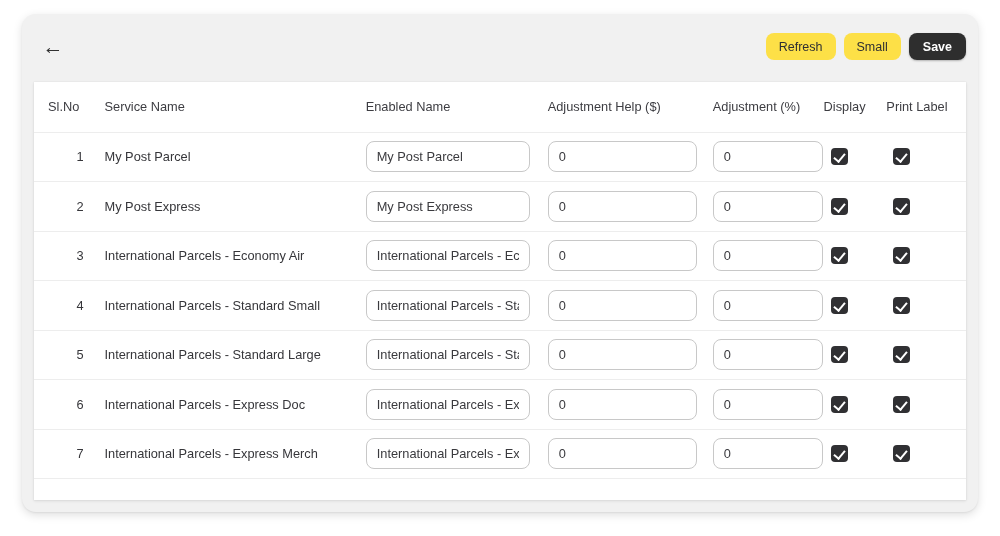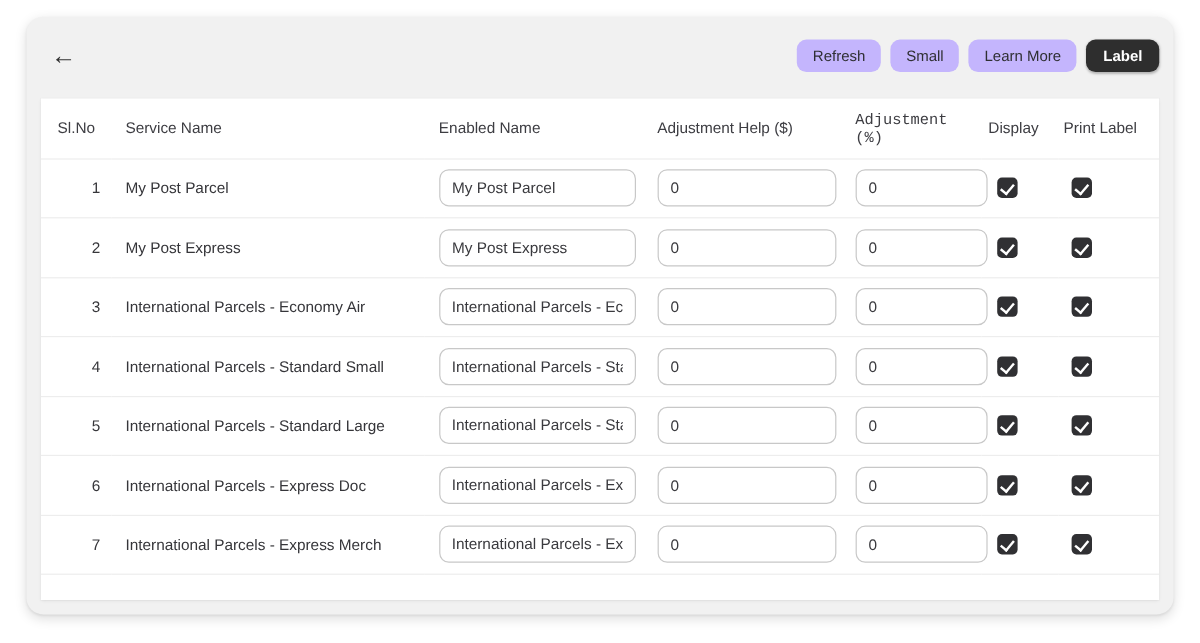--- a/index.html
+++ b/index.html
@@ -68,21 +68,21 @@
     display: flex;
     align-items: center;
     gap: 8px;
   }
 
   .btn {
     height: 27px;
     padding: 0 13px;
     border: none;
     border-radius: 8px;
-    background: #c4b5fd;
+    background: #fde047;
     color: #2f2f33;
     font-family: "Liberation Sans", sans-serif;
     font-size: 12.5px;
     font-weight: normal;
     cursor: pointer;
     white-space: nowrap;
     display: flex;
     align-items: center;
     justify-content: center;
   }
@@ -145,21 +145,21 @@
   .c-disp   { width: 178px; }
   .c-adjv   { width: 158px; }
   .c-adjp   { width: 108px; }
   .c-en     { width: 62px;  }
   .c-pl     { width: 80px;  }
 
   .th-slno  { padding-left: 14px !important; }
   .th-svc   { padding-left: 12px !important; }
   .th-disp  { padding-left: 12px !important; }
   .th-adjv  { padding-left: 8px  !important; }
-  .th-adjp  { padding-left: 8px  !important; font-family: Liberation Mono, monospace; }
+  .th-adjp  { padding-left: 8px  !important; }
   .th-en    { padding-left: 6px  !important; }
   .th-pl    { padding-left: 4px  !important; margin-top: 28px; }
 
   .cell-slno {
     text-align: right;
     padding-right: 9px !important;
     color: #3a3a3e;
   }
   .cell-svc {
     padding-left: 12px !important;
@@ -226,22 +226,21 @@
 <body>
 
 <div class="page-shell">
 
   <div class="header">
     <div class="back-icon">←</div>
 
     <div class="header-actions">
       <button class="btn">Refresh</button>
       <button class="btn">Small</button>
-      <button class="btn">Learn More</button>
-      <button class="btn btn-primary">Label</button>
+      <button class="btn btn-primary">Save</button>
     </div>
   </div>
 
   <div class="card">
     <table class="tbl">
       <colgroup>
         <col class="c-slno">
           <col class="c-svc">
           <col class="c-disp">
         <col class="c-adjv">

